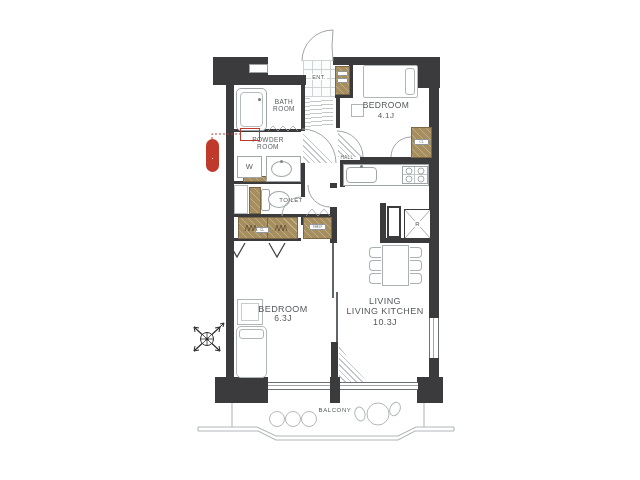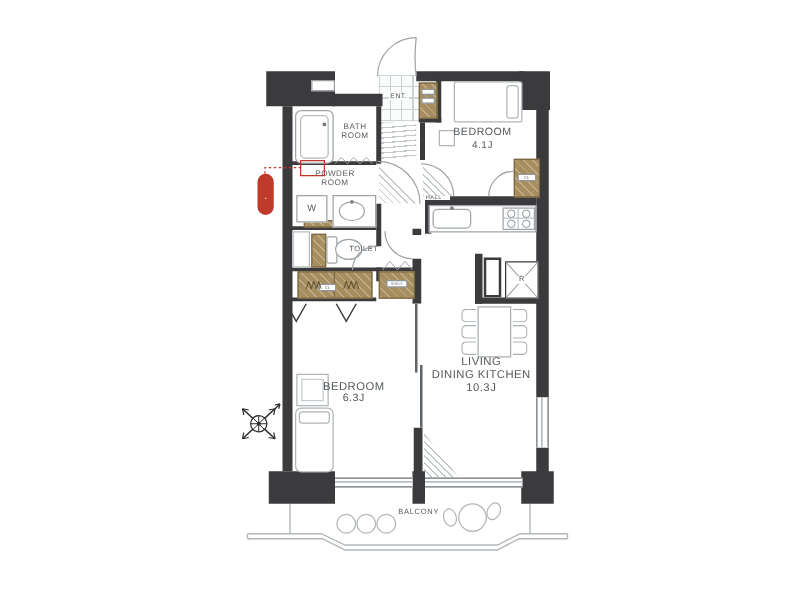--- a/index.html
+++ b/index.html
@@ -151,23 +151,23 @@
   <div class="lbl" style="left:276px;top:197px;width:30px;font-size:6px;">TOILET</div>
   <div class="lbl" style="left:338px;top:155px;width:18px;font-size:4.5px;">HALL</div>
   <div class="lbl" style="left:358px;top:101px;width:56px;font-size:8.5px;">
     <div style="position:static;">BEDROOM</div>
     <div style="position:static;font-size:8px;">4.1J</div>
   </div>
   <div class="lbl" style="left:258px;top:304px;width:50px;font-size:9px;">
     <div style="position:static;">BEDROOM</div>
     <div style="position:static;font-size:8.5px;">6.3J</div>
   </div>
-  <div class="lbl" style="left:345px;top:284px;width:80px;font-size:9px;">
+  <div class="lbl" style="left:345px;top:296px;width:80px;font-size:9px;">
     <div style="position:static;">LIVING</div>
-    <div style="position:static;">DINING KITCHEN</div>
+    <div style="position:static;">LIVING KITCHEN</div>
     <div style="position:static;">10.3J</div>
   </div>
   <div class="lbl" style="left:317px;top:407px;width:36px;font-size:6px;letter-spacing:.6px;">BALCONY</div>
 
   <svg width="640" height="480" viewBox="0 0 640 480" style="left:0;top:0;" fill="none">
 
     <path d="M302,61 A31,31 0 0 1 333,30" stroke="#9fa5a9" stroke-width="1"></path>
     <path d="M333,30 Q331,46 333,61" stroke="#9fa5a9" stroke-width="1"></path>
     <path d="M336,163 A34,34 0 0 0 302,129" stroke="#9fa5a9" stroke-width="1"></path>
     <path d="M337,131 A26,26 0 0 1 363,157" stroke="#9fa5a9" stroke-width="1"></path>

